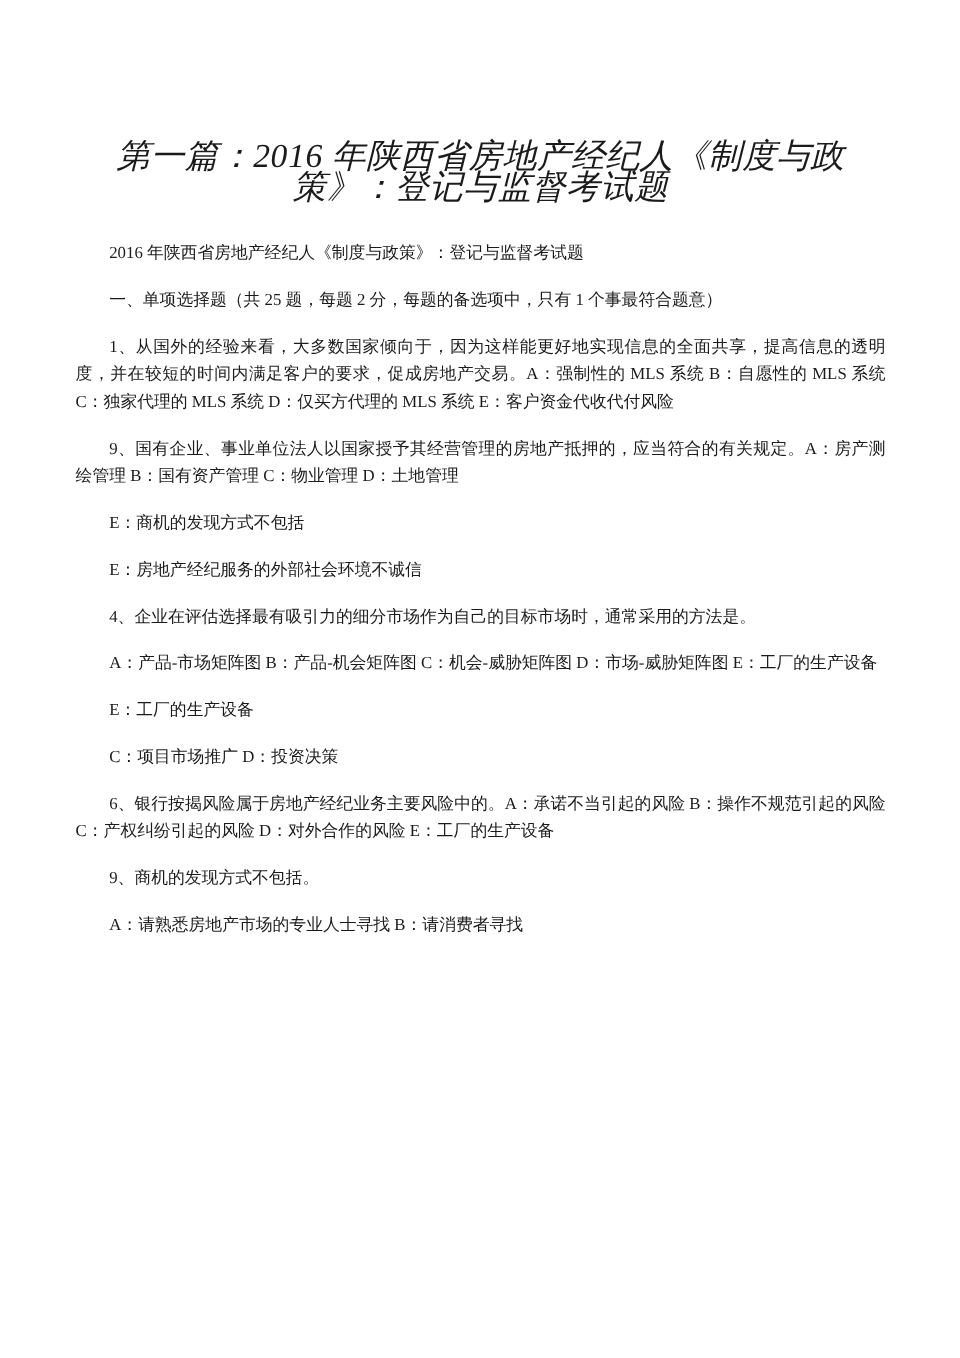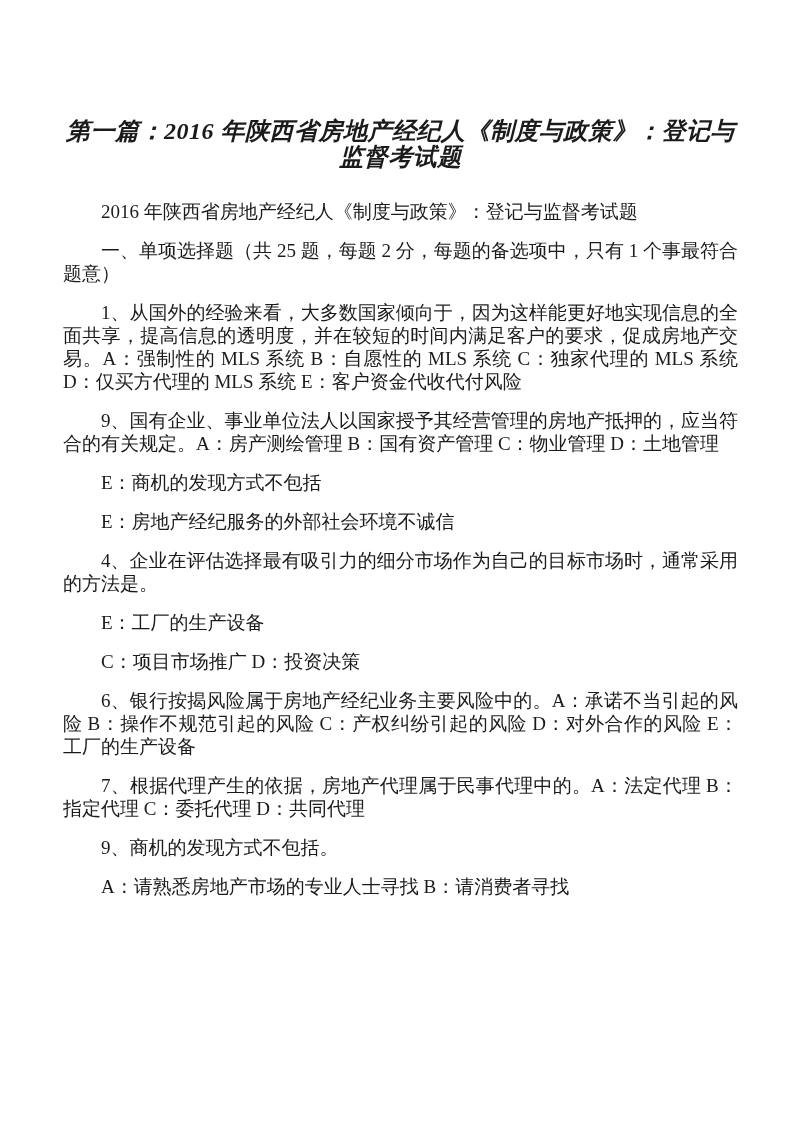--- a/index.html
+++ b/index.html
@@ -12,49 +12,49 @@
       box-sizing: border-box;
       width: 800px;
       min-height: 1132px;
       background: #ffffff;
       color: #1b1b1b;
       padding: 118px 62px 40px 63px;
       font-family: "Liberation Serif", "DejaVu Serif", serif;
       overflow: hidden;
     }
     .doc-title {
-      font-size: 24px;
+      font-size: 28px;
       line-height: 26px;
-      font-weight: bold;
+      font-weight: normal;
       font-style: italic;
       text-align: center;
       margin: 0 0 30px 0;
       letter-spacing: 0.5px;
     }
     .para {
-      font-size: 19px;
+      font-size: 14px;
       line-height: 23px;
       margin: 0 0 16px 0;
       text-indent: 2em;
       text-align: justify;
       word-break: break-all;
     }
   </style>
 </head>
 <body>
 
 <div class="page">
   <h1 class="doc-title">第一篇：2016 年陕西省房地产经纪人《制度与政策》：登记与监督考试题</h1>
 
   <p class="para">2016 年陕西省房地产经纪人《制度与政策》：登记与监督考试题</p>
   <p class="para">一、单项选择题（共 25 题，每题 2 分，每题的备选项中，只有 1 个事最符合题意）</p>
   <p class="para">1、从国外的经验来看，大多数国家倾向于，因为这样能更好地实现信息的全面共享，提高信息的透明度，并在较短的时间内满足客户的要求，促成房地产交易。A：强制性的 MLS 系统 B：自愿性的 MLS 系统 C：独家代理的 MLS 系统 D：仅买方代理的 MLS 系统 E：客户资金代收代付风险</p>
   <p class="para">9、国有企业、事业单位法人以国家授予其经营管理的房地产抵押的，应当符合的有关规定。A：房产测绘管理 B：国有资产管理 C：物业管理 D：土地管理</p>
   <p class="para">E：商机的发现方式不包括</p>
   <p class="para">E：房地产经纪服务的外部社会环境不诚信</p>
   <p class="para">4、企业在评估选择最有吸引力的细分市场作为自己的目标市场时，通常采用的方法是。</p>
+  <p class="para">A：产品-市场矩阵图 B：产品-机会矩阵图 C：机会-威胁矩阵图 D：市场-威胁矩阵图 E：工厂的生产设备</p>
   <p class="para">E：工厂的生产设备</p>
   <p class="para">C：项目市场推广 D：投资决策</p>
   <p class="para">6、银行按揭风险属于房地产经纪业务主要风险中的。A：承诺不当引起的风险 B：操作不规范引起的风险 C：产权纠纷引起的风险 D：对外合作的风险 E：工厂的生产设备</p>
-  <p class="para">7、根据代理产生的依据，房地产代理属于民事代理中的。A：法定代理 B：指定代理 C：委托代理 D：共同代理</p>
   <p class="para">9、商机的发现方式不包括。</p>
   <p class="para">A：请熟悉房地产市场的专业人士寻找 B：请消费者寻找</p>
 </div>
 
 </body></html>

